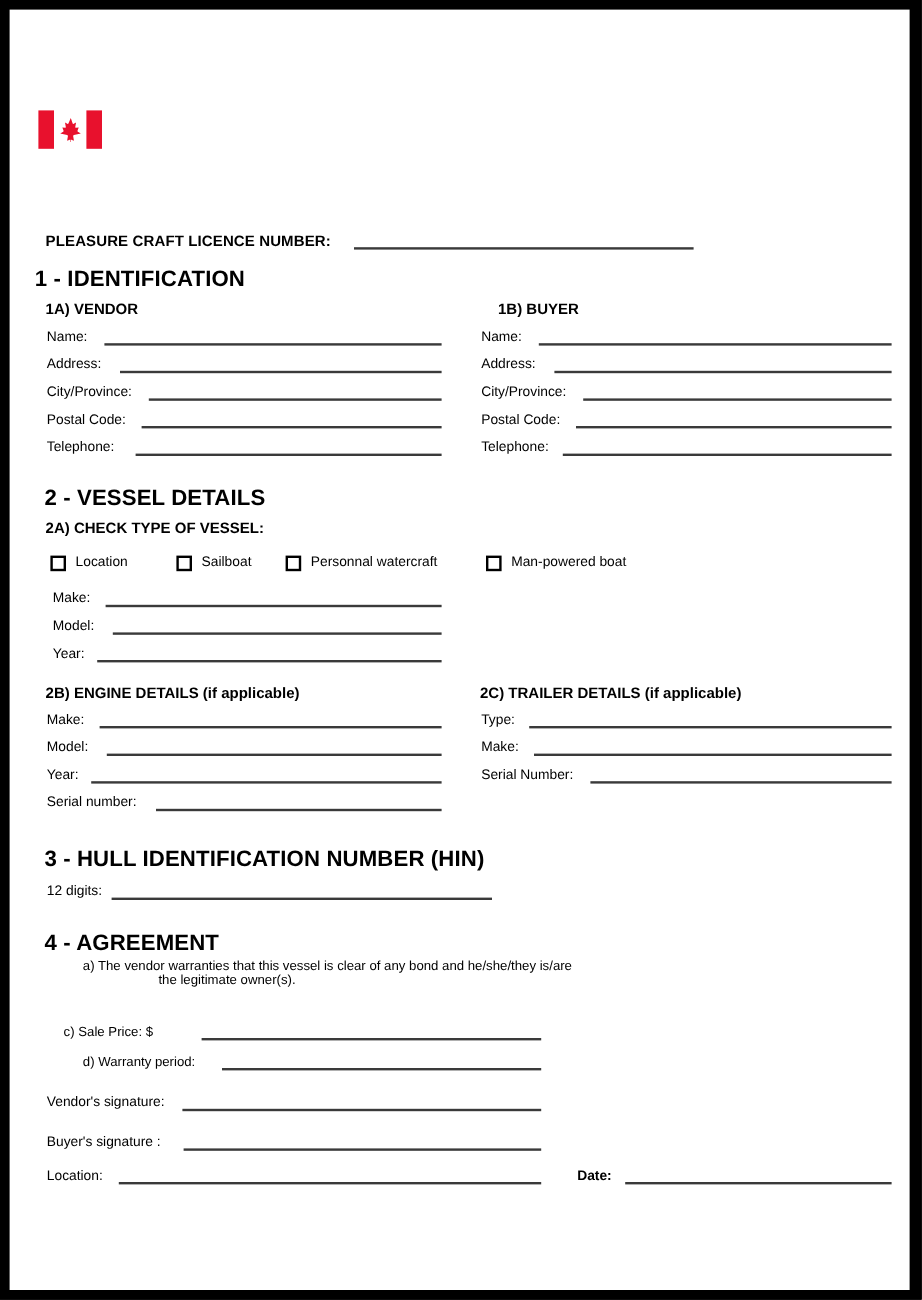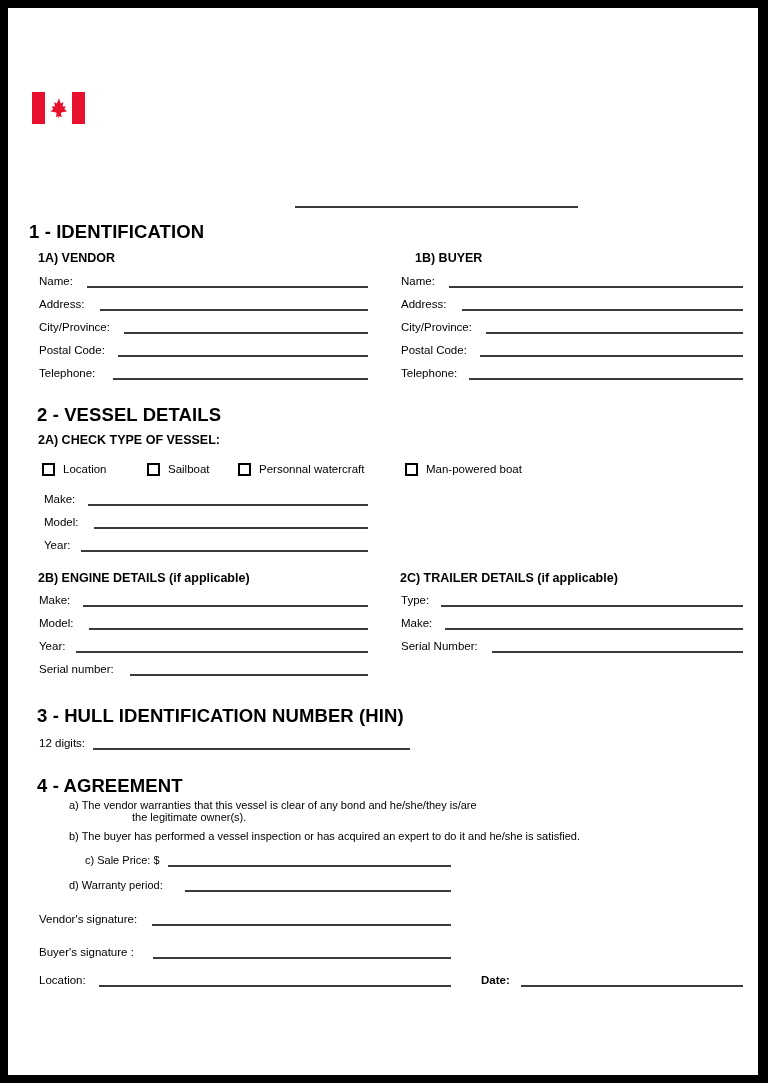--- a/index.html
+++ b/index.html
@@ -142,20 +142,21 @@
   <div class="header">
     <div class="flag">
       <div class="band left"></div>
       <div class="band right"></div>
       <svg class="leaf" viewBox="0 0 100 100">
         <path fill="#e8112d" d="M50 6 L57 27 Q58 30 61 28 L70 23 L67 39 Q66 43 69 43 L80 42 L76 52 Q74 56 77 58 L88 65 L62 70 Q58 71 59 75 L62 92 L52 88 Q50 87 50 90 L50 97 L48 97 L48 90 Q48 87 46 88 L36 92 L39 75 Q40 71 36 70 L10 65 L21 58 Q24 56 22 52 L18 42 L29 43 Q32 43 31 39 L28 23 L37 28 Q40 30 41 27 Z"></path>
       </svg>
     </div>
   </div>
 
+  <div class="abs licence-label">PLEASURE CRAFT LICENCE NUMBER:</div>
   <div class="rule" style="left:287px; top:198px; width:283px;"></div>
 
   <div class="abs sec-head" style="left:21px; top:213px;">1 - IDENTIFICATION</div>
 
   <div class="abs sub-head" style="left:30px; top:243px;">1A) VENDOR</div>
 
   <div class="abs field-label" style="left:31px; top:267px;">Name:</div>
   <div class="rule" style="left:79px; top:278px; width:281px;"></div>
 
   <div class="abs field-label" style="left:31px; top:290px;">Address:</div>
@@ -237,23 +238,22 @@
   <div class="rule" style="left:484px; top:643px; width:251px;"></div>
 
   <div class="abs sec-head" style="left:29px; top:697px;">3 - HULL IDENTIFICATION NUMBER (HIN)</div>
   <div class="abs field-label" style="left:31px; top:729px;">12 digits:</div>
   <div class="rule" style="left:85px; top:740px; width:317px;"></div>
 
   <div class="abs sec-head" style="left:29px; top:767px;">4 - AGREEMENT</div>
 
   <div class="abs clause" style="left:61px; top:791px;">a) The vendor warranties that this vessel is clear of any bond and he/she/they is/are</div>
   <div class="abs clause" style="left:76px; top:803px;margin-left:48px;">the legitimate owner(s).</div>
-  <div class="abs clause" style="left:61px; top:822px;">b) The buyer has performed a vessel inspection or has acquired an expert to do it and he/she is satisfied.</div>
-
-  <div class="abs clause" style="left:77px; top:846px;">c) Sale Price:  $</div>
+
+  <div class="abs clause" style="left:45px; top:846px;">c) Sale Price:  $</div>
   <div class="rule" style="left:160px; top:857px; width:283px;"></div>
 
   <div class="abs clause" style="left:61px; top:871px;">d) Warranty period:</div>
   <div class="rule" style="left:177px; top:882px; width:266px;"></div>
 
   <div class="abs field-label" style="left:31px; top:905px;">Vendor's signature:</div>
   <div class="rule" style="left:144px; top:916px; width:299px;"></div>
 
   <div class="abs field-label" style="left:31px; top:938px;">Buyer's signature :</div>
   <div class="rule" style="left:145px; top:949px; width:298px;"></div>

